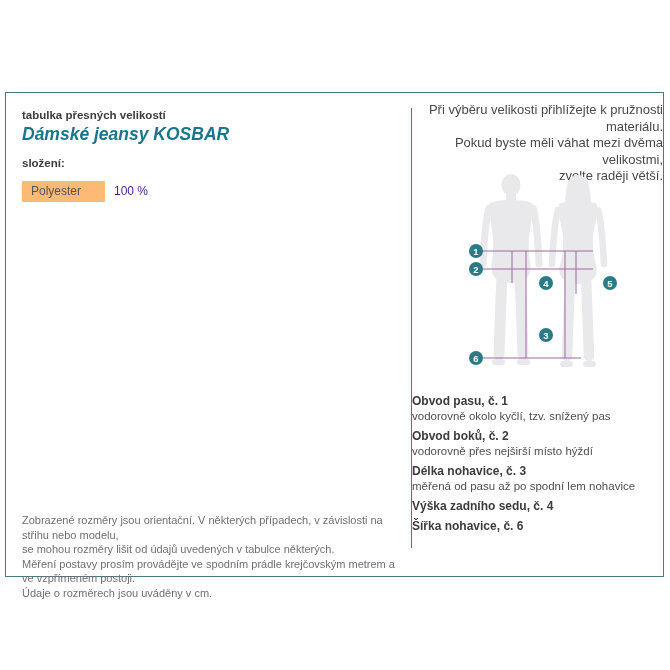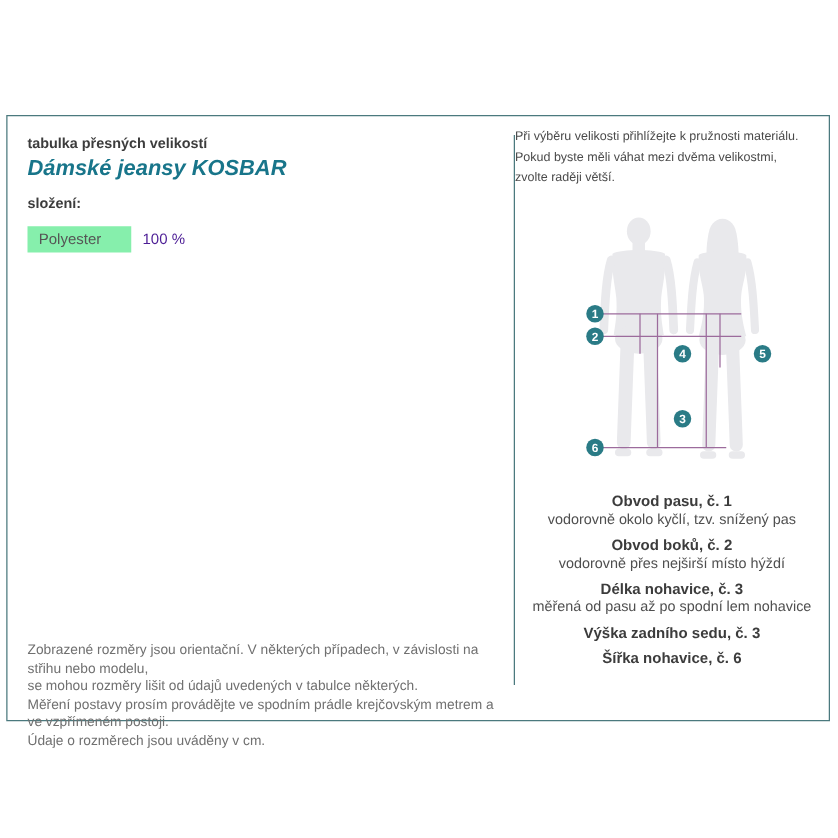--- a/index.html
+++ b/index.html
@@ -30,45 +30,45 @@
     position: absolute; left: 16px; top: 31px; margin: 0;
     font-size: 17.5px; font-weight: bold; color: #18758a; font-style: italic;
   }
   .comp-label {
     position: absolute; left: 16px; top: 64px;
     font-size: 11.5px; font-weight: bold; color: #3c3c3c;
   }
   .comp-box {
     position: absolute; left: 16px; top: 88px;
     width: 83px; height: 21px; box-sizing: border-box;
-    background: #86efac; padding-left: 9px;
+    background: #fdba74; padding-left: 9px;
     font-size: 12px; color: #555; line-height: 21px;
   }
   .comp-pct {
     position: absolute; left: 108px; top: 88px;
     font-size: 12px; color: #4c1d95; line-height: 21px;
   }
   .disclaimer {
     position: absolute; left: 16px; top: 420px;
     font-size: 11px; color: #707070; line-height: 14.5px;
     width: 380px;
   }
   
   .note {
     position: absolute; left: 406px; top: 9px; width: 251px;
-    text-align: left; font-size: 10px; color: #4a4a4a;
+    text-align: right; font-size: 13px; color: #4a4a4a;
     line-height: 16.5px;
   }
   .diagram {
     position: absolute; left: 450px; top: 73px;
     width: 180px; height: 210px;
   }
   .measurements {
     position: absolute; left: 406px; top: 297px; width: 251px;
-    text-align: center; color: #3c3c3c;
+    text-align: left; color: #3c3c3c;
   }
   .m-group { margin-bottom: 5px; }
   .m-title { font-size: 12px; font-weight: bold; line-height: 15px; margin-top: 4px; }
   .m-desc  { font-size: 11.5px; color: #4f4f4f; line-height: 15px; }
   .sil { fill: #e9e9ec; }
   .sil-stroke { stroke: #e9e9ec; fill: none; stroke-linecap: round; }
   .mline { stroke: #9c6b9c; stroke-width: 1; }
   .marker { fill: #2a7b86; }
   .marker-num {
     fill: #ffffff; font-size: 9.5px; font-weight: bold;
@@ -163,20 +163,20 @@
     </div>
     <div class="m-group">
       <div class="m-title">Obvod boků, č. 2</div>
       <div class="m-desc">vodorovně přes nejširší místo hýždí</div>
     </div>
     <div class="m-group">
       <div class="m-title">Délka nohavice, č. 3</div>
       <div class="m-desc">měřená od pasu až po spodní lem nohavice</div>
     </div>
     <div class="m-group">
-      <div class="m-title">Výška zadního sedu, č. 3</div>
+      <div class="m-title">Výška zadního sedu, č. 4</div>
     </div>
     <div class="m-group">
       <div class="m-title">Šířka nohavice, č. 6</div>
     </div>
   </div>
 
 </div>
 
 </body></html>

